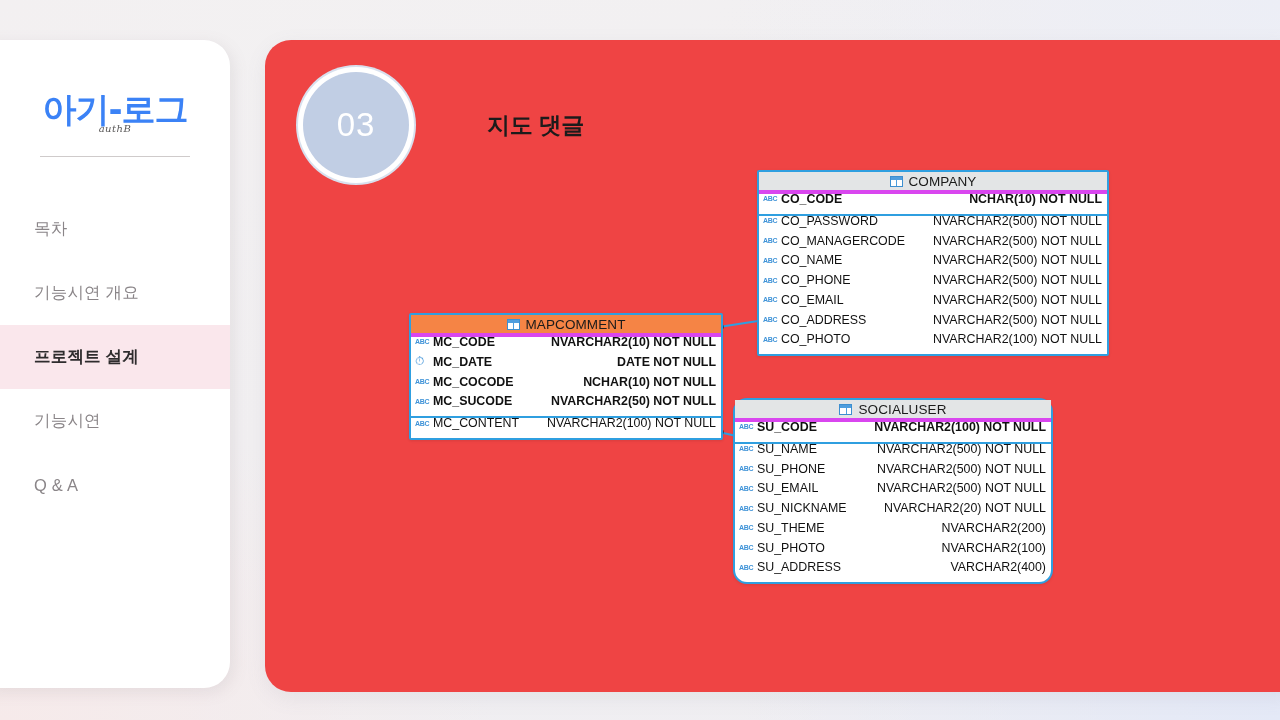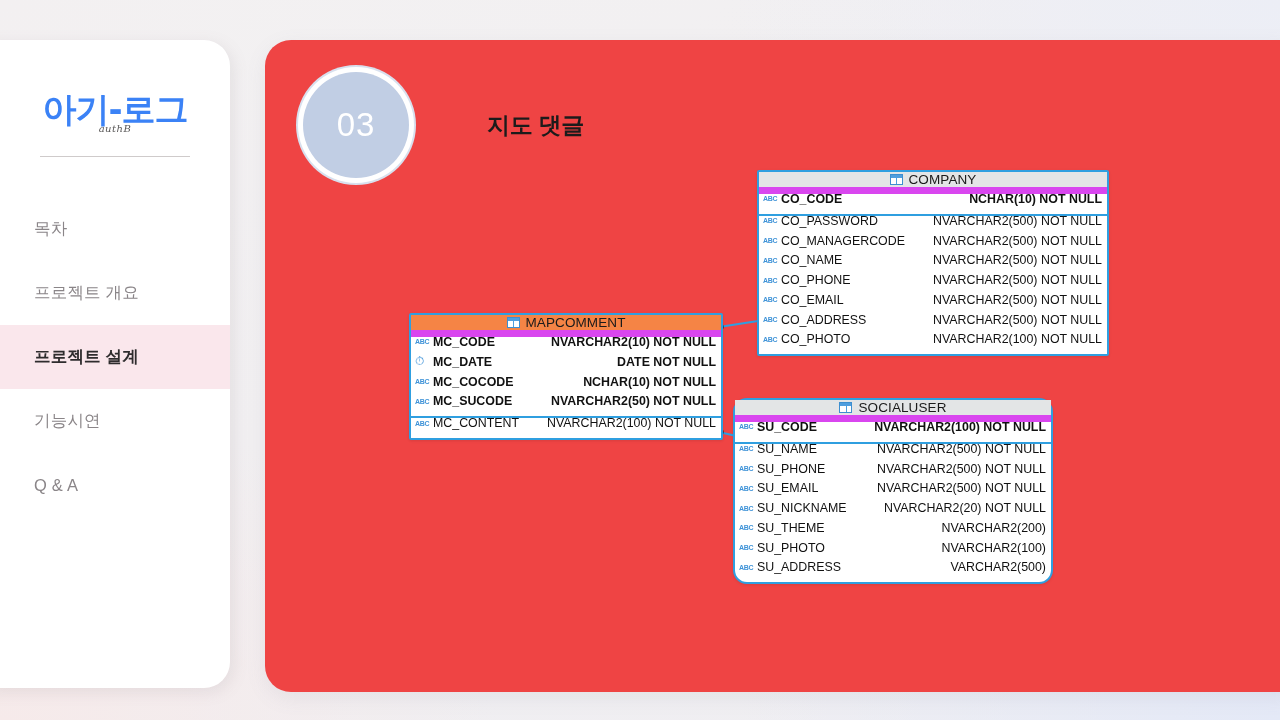--- a/index.html
+++ b/index.html
@@ -151,21 +151,21 @@
     box-shadow: 0 1px 3px rgba(0,0,0,0.10);
   }
   .tbl-head {
     height: 22px;
     display: flex;
     align-items: center;
     justify-content: center;
     gap: 6px;
     font-size: 13.5px;
     color: #1b1b1b;
-    border-bottom: 7px solid #d946ef;
+    border-bottom: 4px solid #d946ef;
     letter-spacing: 0.1px;
   }
   .tbl-head.grey  { background: #e3e5e6; }
   .tbl-head.orange{ background: #f58445; }
 
   .grid-icon {
     display: inline-block;
     width: 13px;
     height: 11px;
     position: relative;
@@ -234,21 +234,21 @@
     <div class="brand-logo">아기-로그</div>
     <div class="brand-sub">authB</div>
     <div class="brand-rule"></div>
   </div>
 
   <nav id="side-nav">
     <div class="nav-item">
       <span>목차</span>
     </div>
     <div class="nav-item">
-      <span>프로젝트 개요</span>
+      <span>기능시연 개요</span>
     </div>
     <div class="nav-item active">
       <span>프로젝트 설계</span>
     </div>
     <div class="nav-item">
       <span>기능시연</span>
     </div>
     <div class="nav-item">
       <span>Q &amp; A</span>
     </div>
@@ -420,19 +420,19 @@
         <div class="col-row">
           <span class="type-icon">ABC</span>
           <span class="cname">SU_PHOTO</span>
           <span class="spacer"></span>
           <span class="ctype">NVARCHAR2(100)</span>
         </div>
         <div class="col-row">
           <span class="type-icon">ABC</span>
           <span class="cname">SU_ADDRESS</span>
           <span class="spacer"></span>
-          <span class="ctype">VARCHAR2(500)</span>
+          <span class="ctype">VARCHAR2(400)</span>
         </div>
       </div>
     </section>
 
   </div>
 </main>
 
 </body></html>

